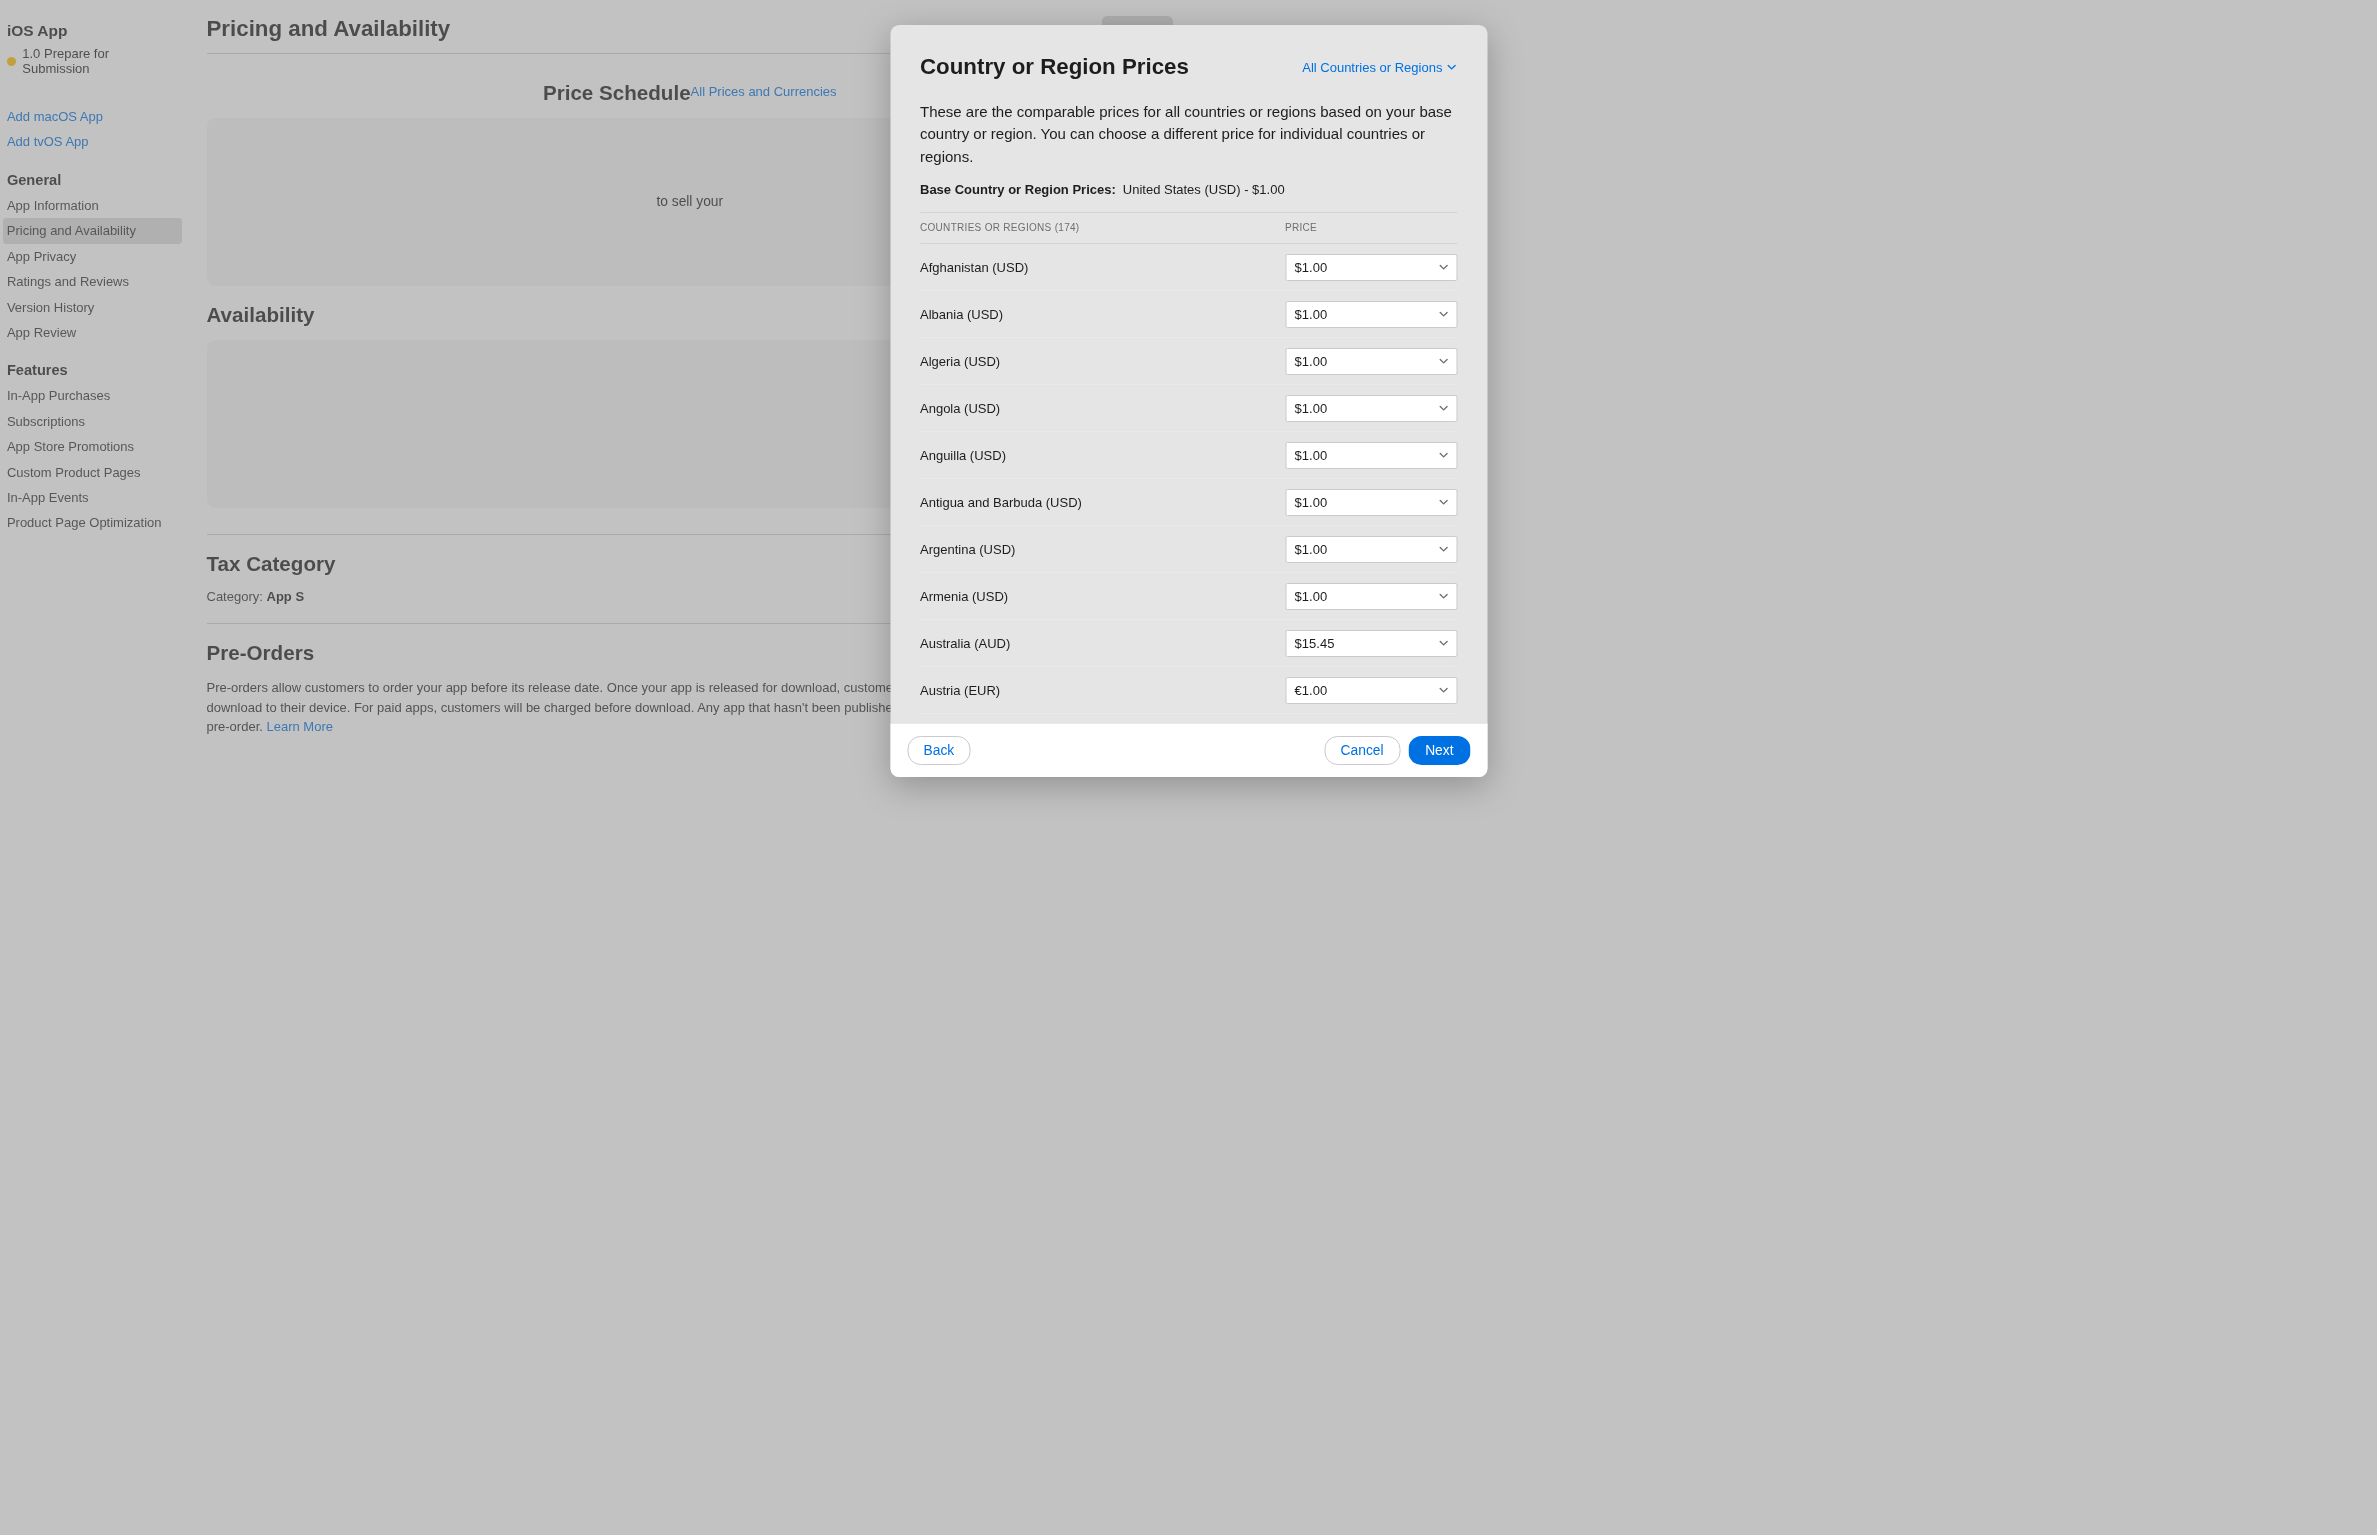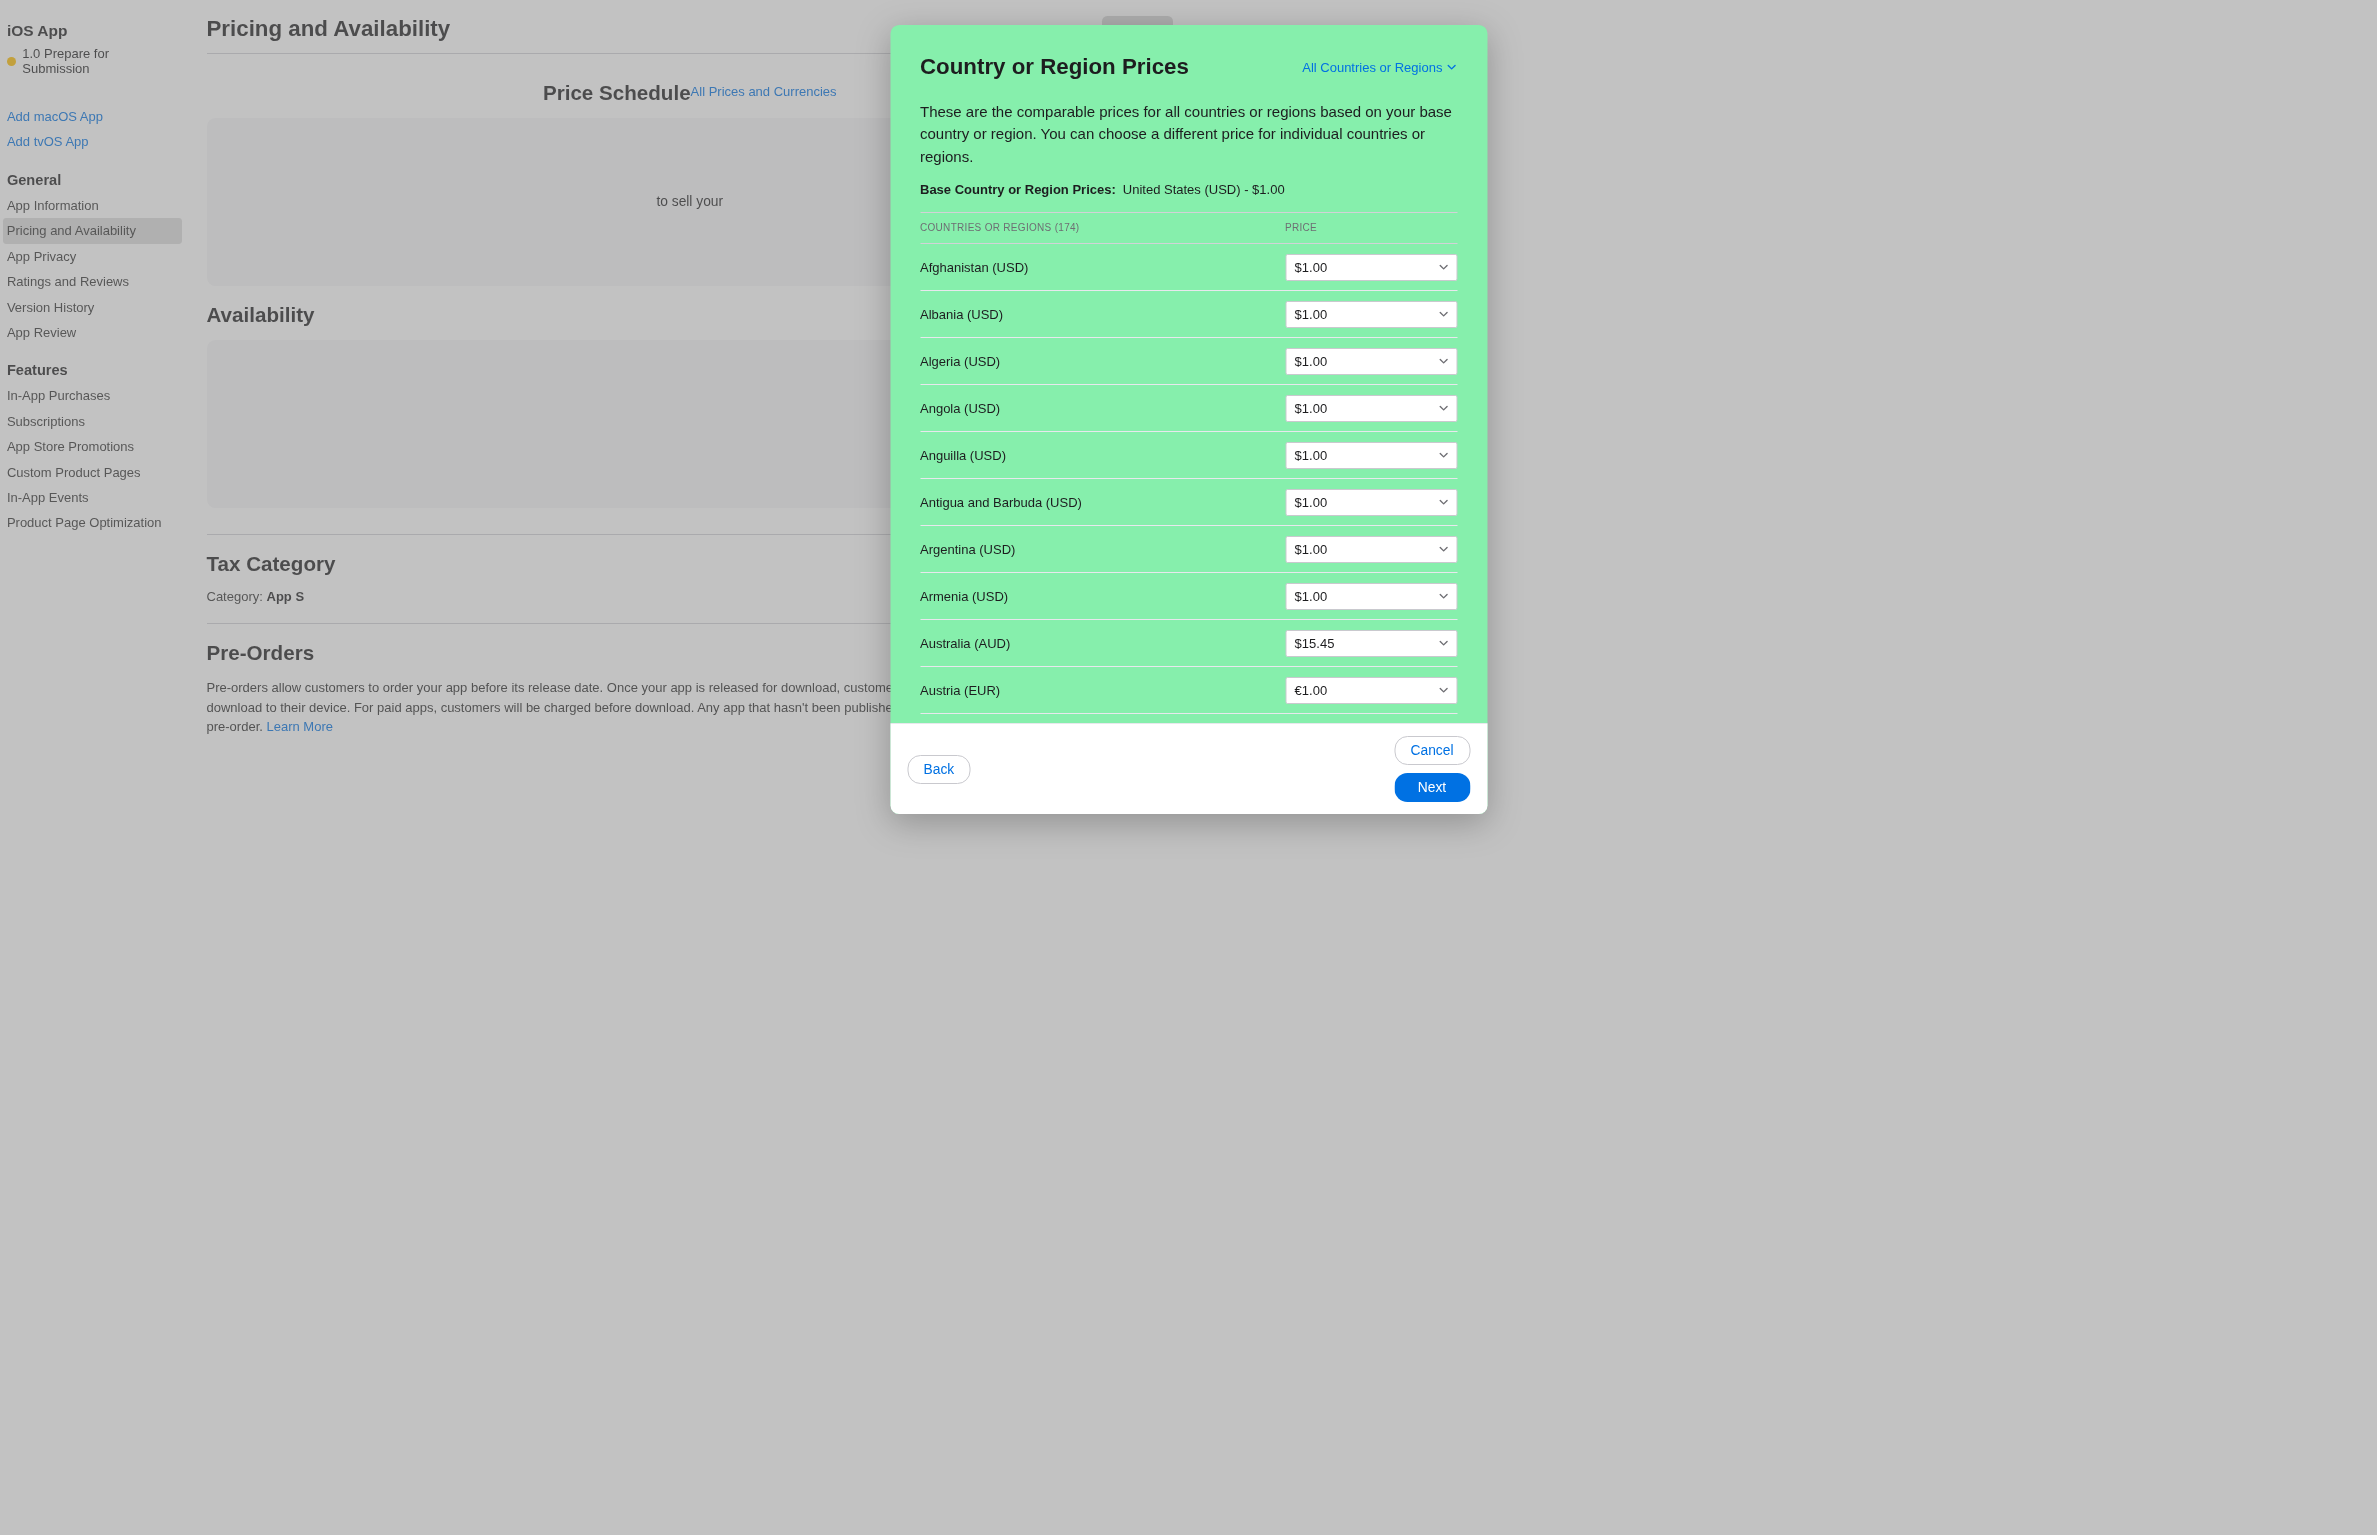--- a/index.html
+++ b/index.html
@@ -152,21 +152,21 @@
   }
 
   
   .modal {
     position: fixed;
     top: 25px;
     left: 50%;
     transform: translateX(-50%);
     width: 597px;
     max-height: calc(100vh - 52px);
-    background: #86efac;
+    background: #e5e5e5;
     border-radius: 8.6px;
     display: flex;
     flex-direction: column;
     box-shadow: 0 8.6px 34px rgba(0,0,0,0.25);
   }
   .modal-body {
     padding: 29px 30px 8.6px 30px;
     overflow-y: auto;
     flex: 1;
   }
@@ -242,21 +242,21 @@
   .modal-footer {
     flex-shrink: 0;
     border-top: 0.9px solid #e8e8ed;
     padding: 12px 17px;
     display: flex;
     justify-content: space-between;
     align-items: center;
     background: #fff;
     border-radius: 0 0 8.6px 8.6px;
   }
-  .footer-right { display: flex; gap: 8.6px; flex-direction: column; }
+  .footer-right { display: flex; gap: 8.6px; }
   .btn {
     font-size: 13.8px;
     border-radius: 13px;
     padding: 6px 15.5px;
     cursor: pointer;
     border: 0.9px solid transparent;
     font-weight: 400;
   }
   .btn-secondary {
     background: #fff;

